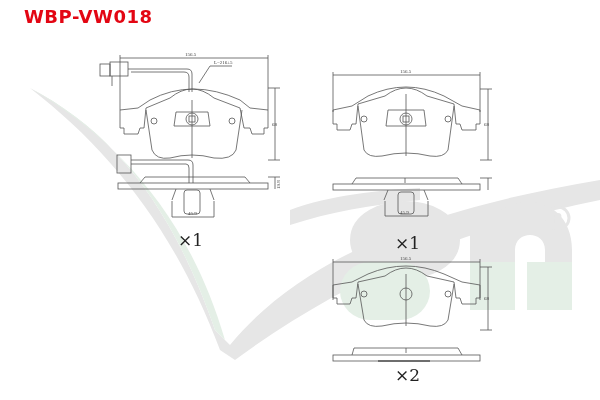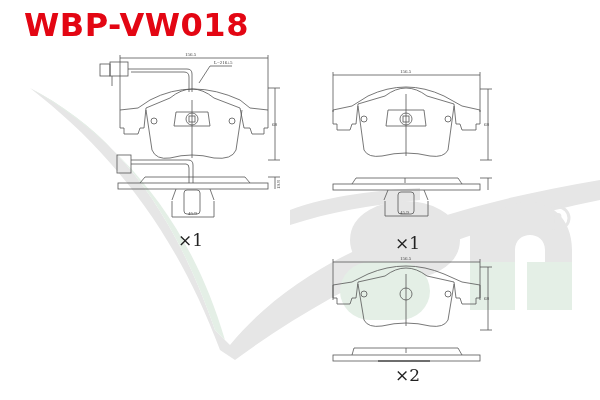--- a/index.html
+++ b/index.html
@@ -1,17 +1,17 @@
 <!DOCTYPE html>
 <html><head>
 <meta charset="utf-8">
 <style>
   html, body { margin: 0; padding: 0; }
   body { width: 600px; height: 400px; background: #ffffff; position: relative; overflow: hidden; font-family: "Liberation Sans", sans-serif; }
-  .title { position: absolute; left: 24px; top: 6px; font-size: 32px; font-weight: bold; letter-spacing: 0.5px; font-family: "DejaVu Sans", sans-serif; }
+  .title { position: absolute; left: 24px; top: 6px; font-size: 18px; font-weight: bold; letter-spacing: 0.5px; font-family: "DejaVu Sans", sans-serif; }
   .wm { position: absolute; left: 0; top: 0; width: 600px; height: 400px; }
   .drawing { position: absolute; left: 0; top: 0; width: 600px; height: 400px; }
   .qty { position: absolute; font-family: "DejaVu Serif", serif; font-size: 17px; color: #222; }
   .dim { font-family: "Liberation Serif", serif; font-size: 5px; fill: #444; }
 </style>
 </head>
 <body>
 
 <svg class="wm" viewBox="0 0 600 400">
 

